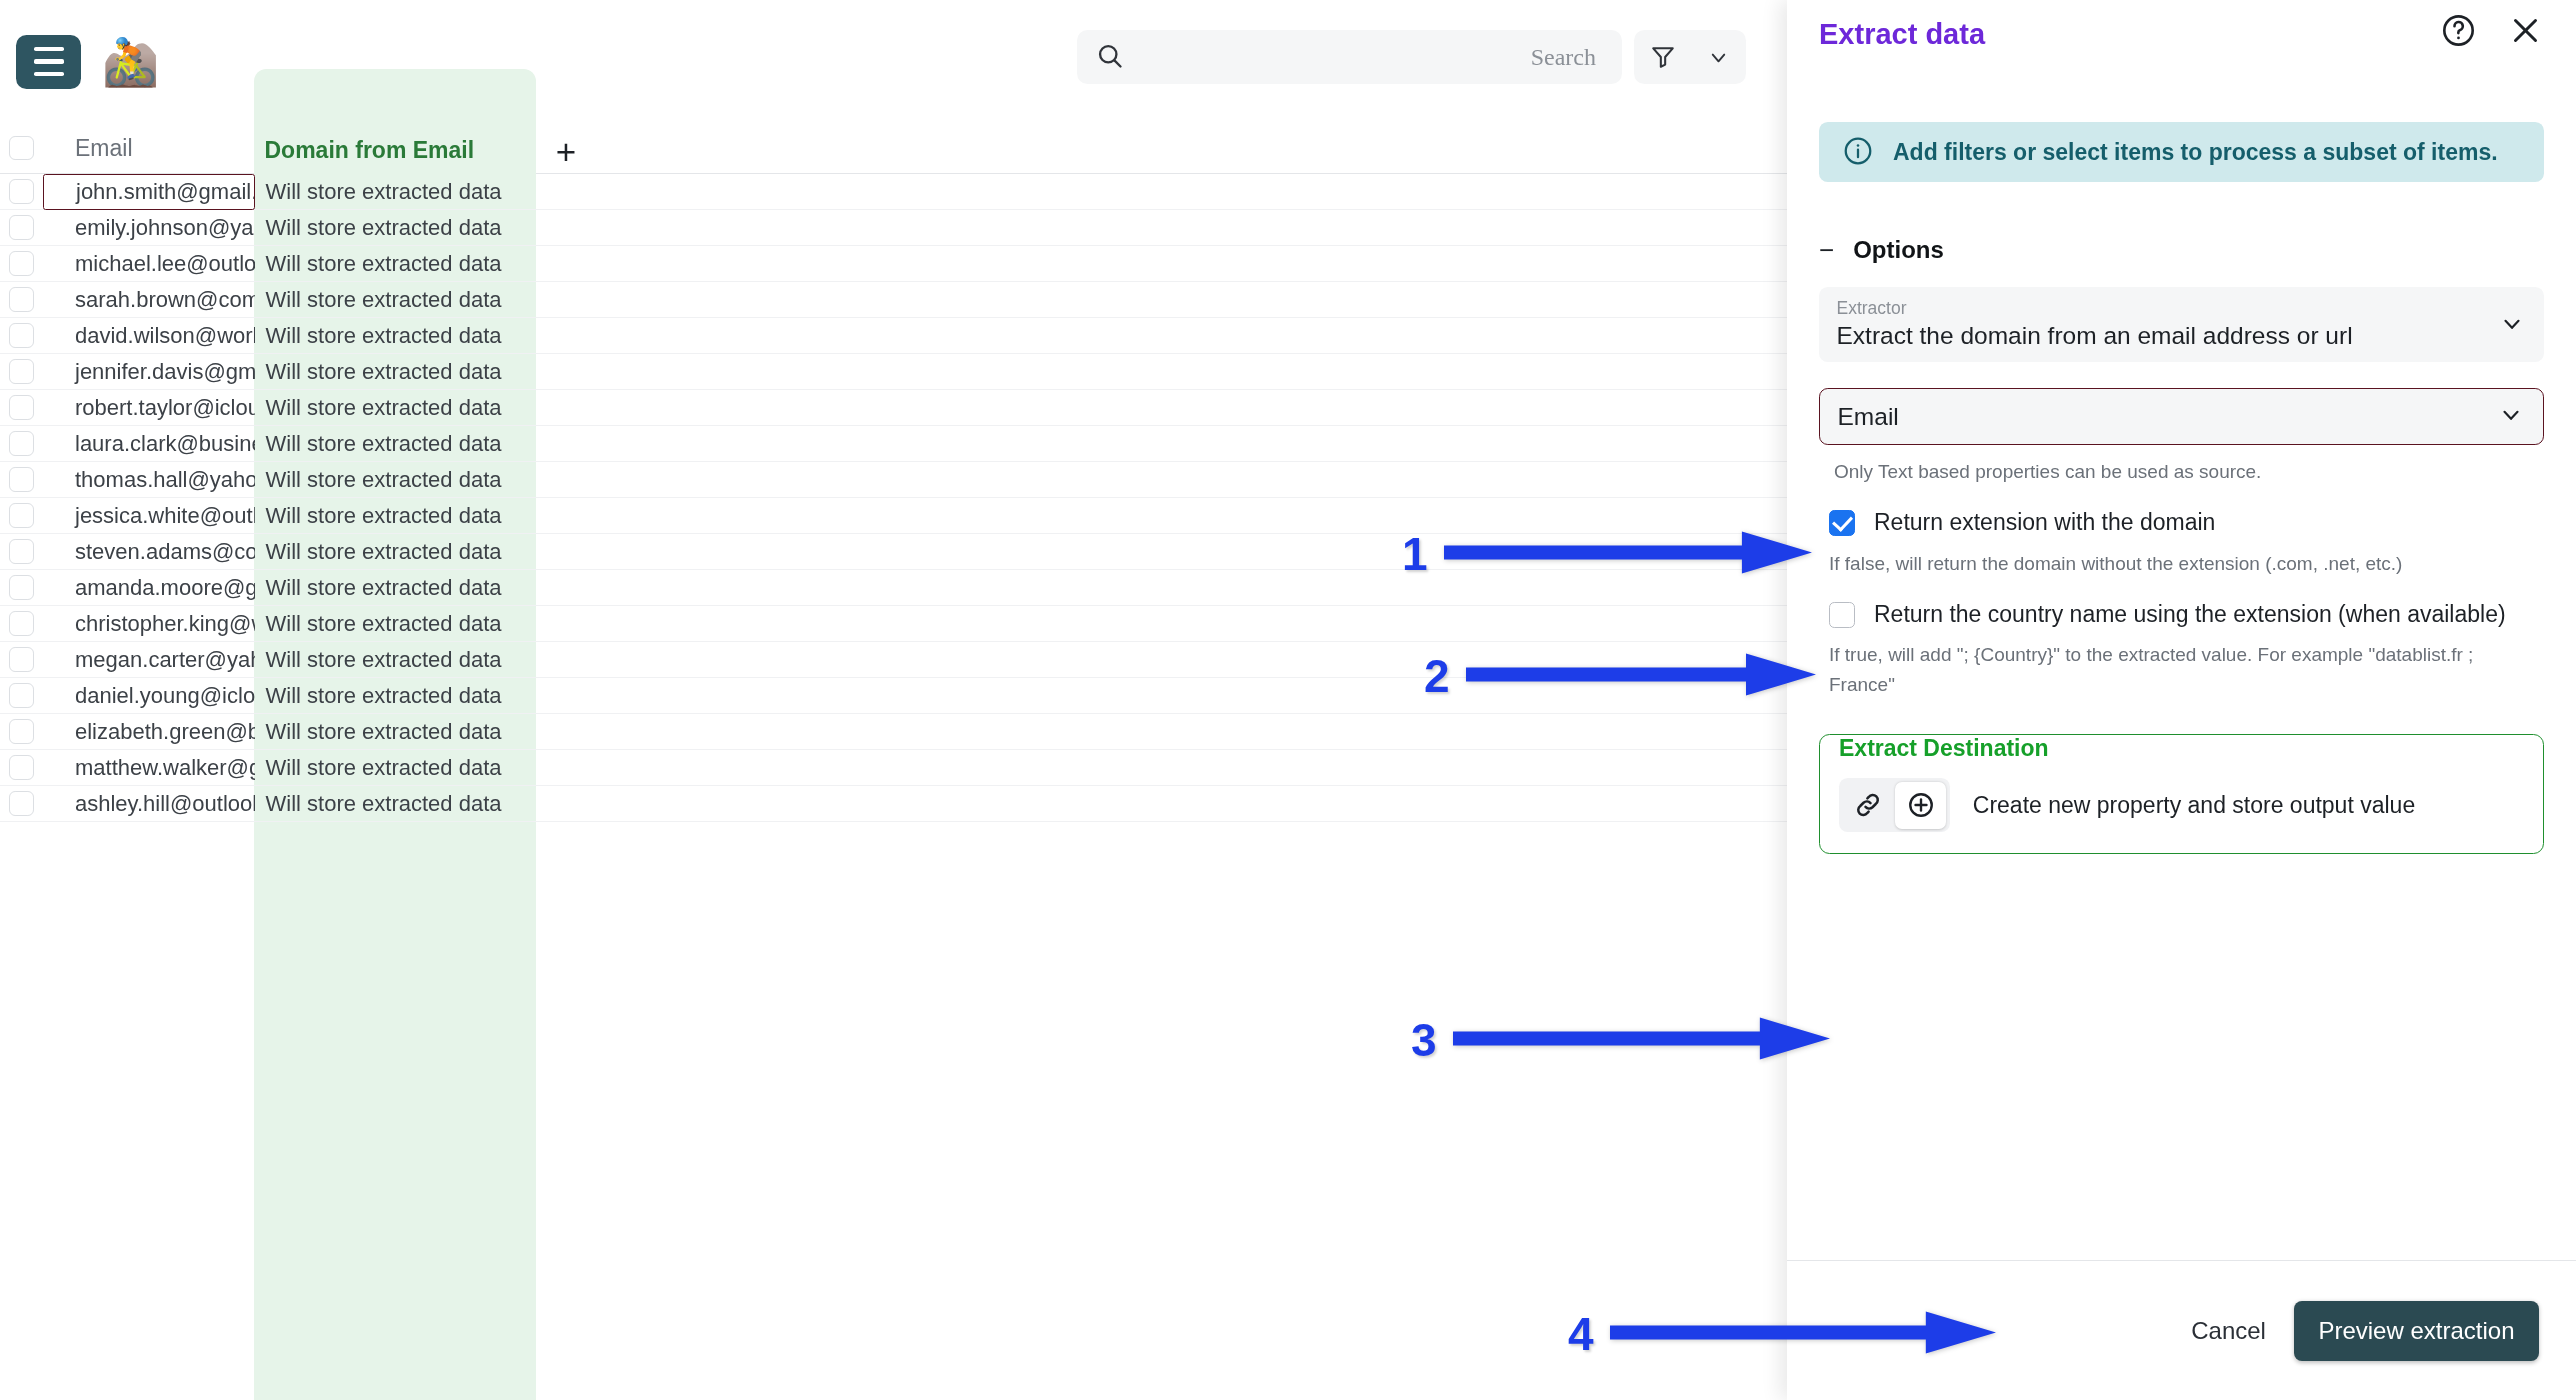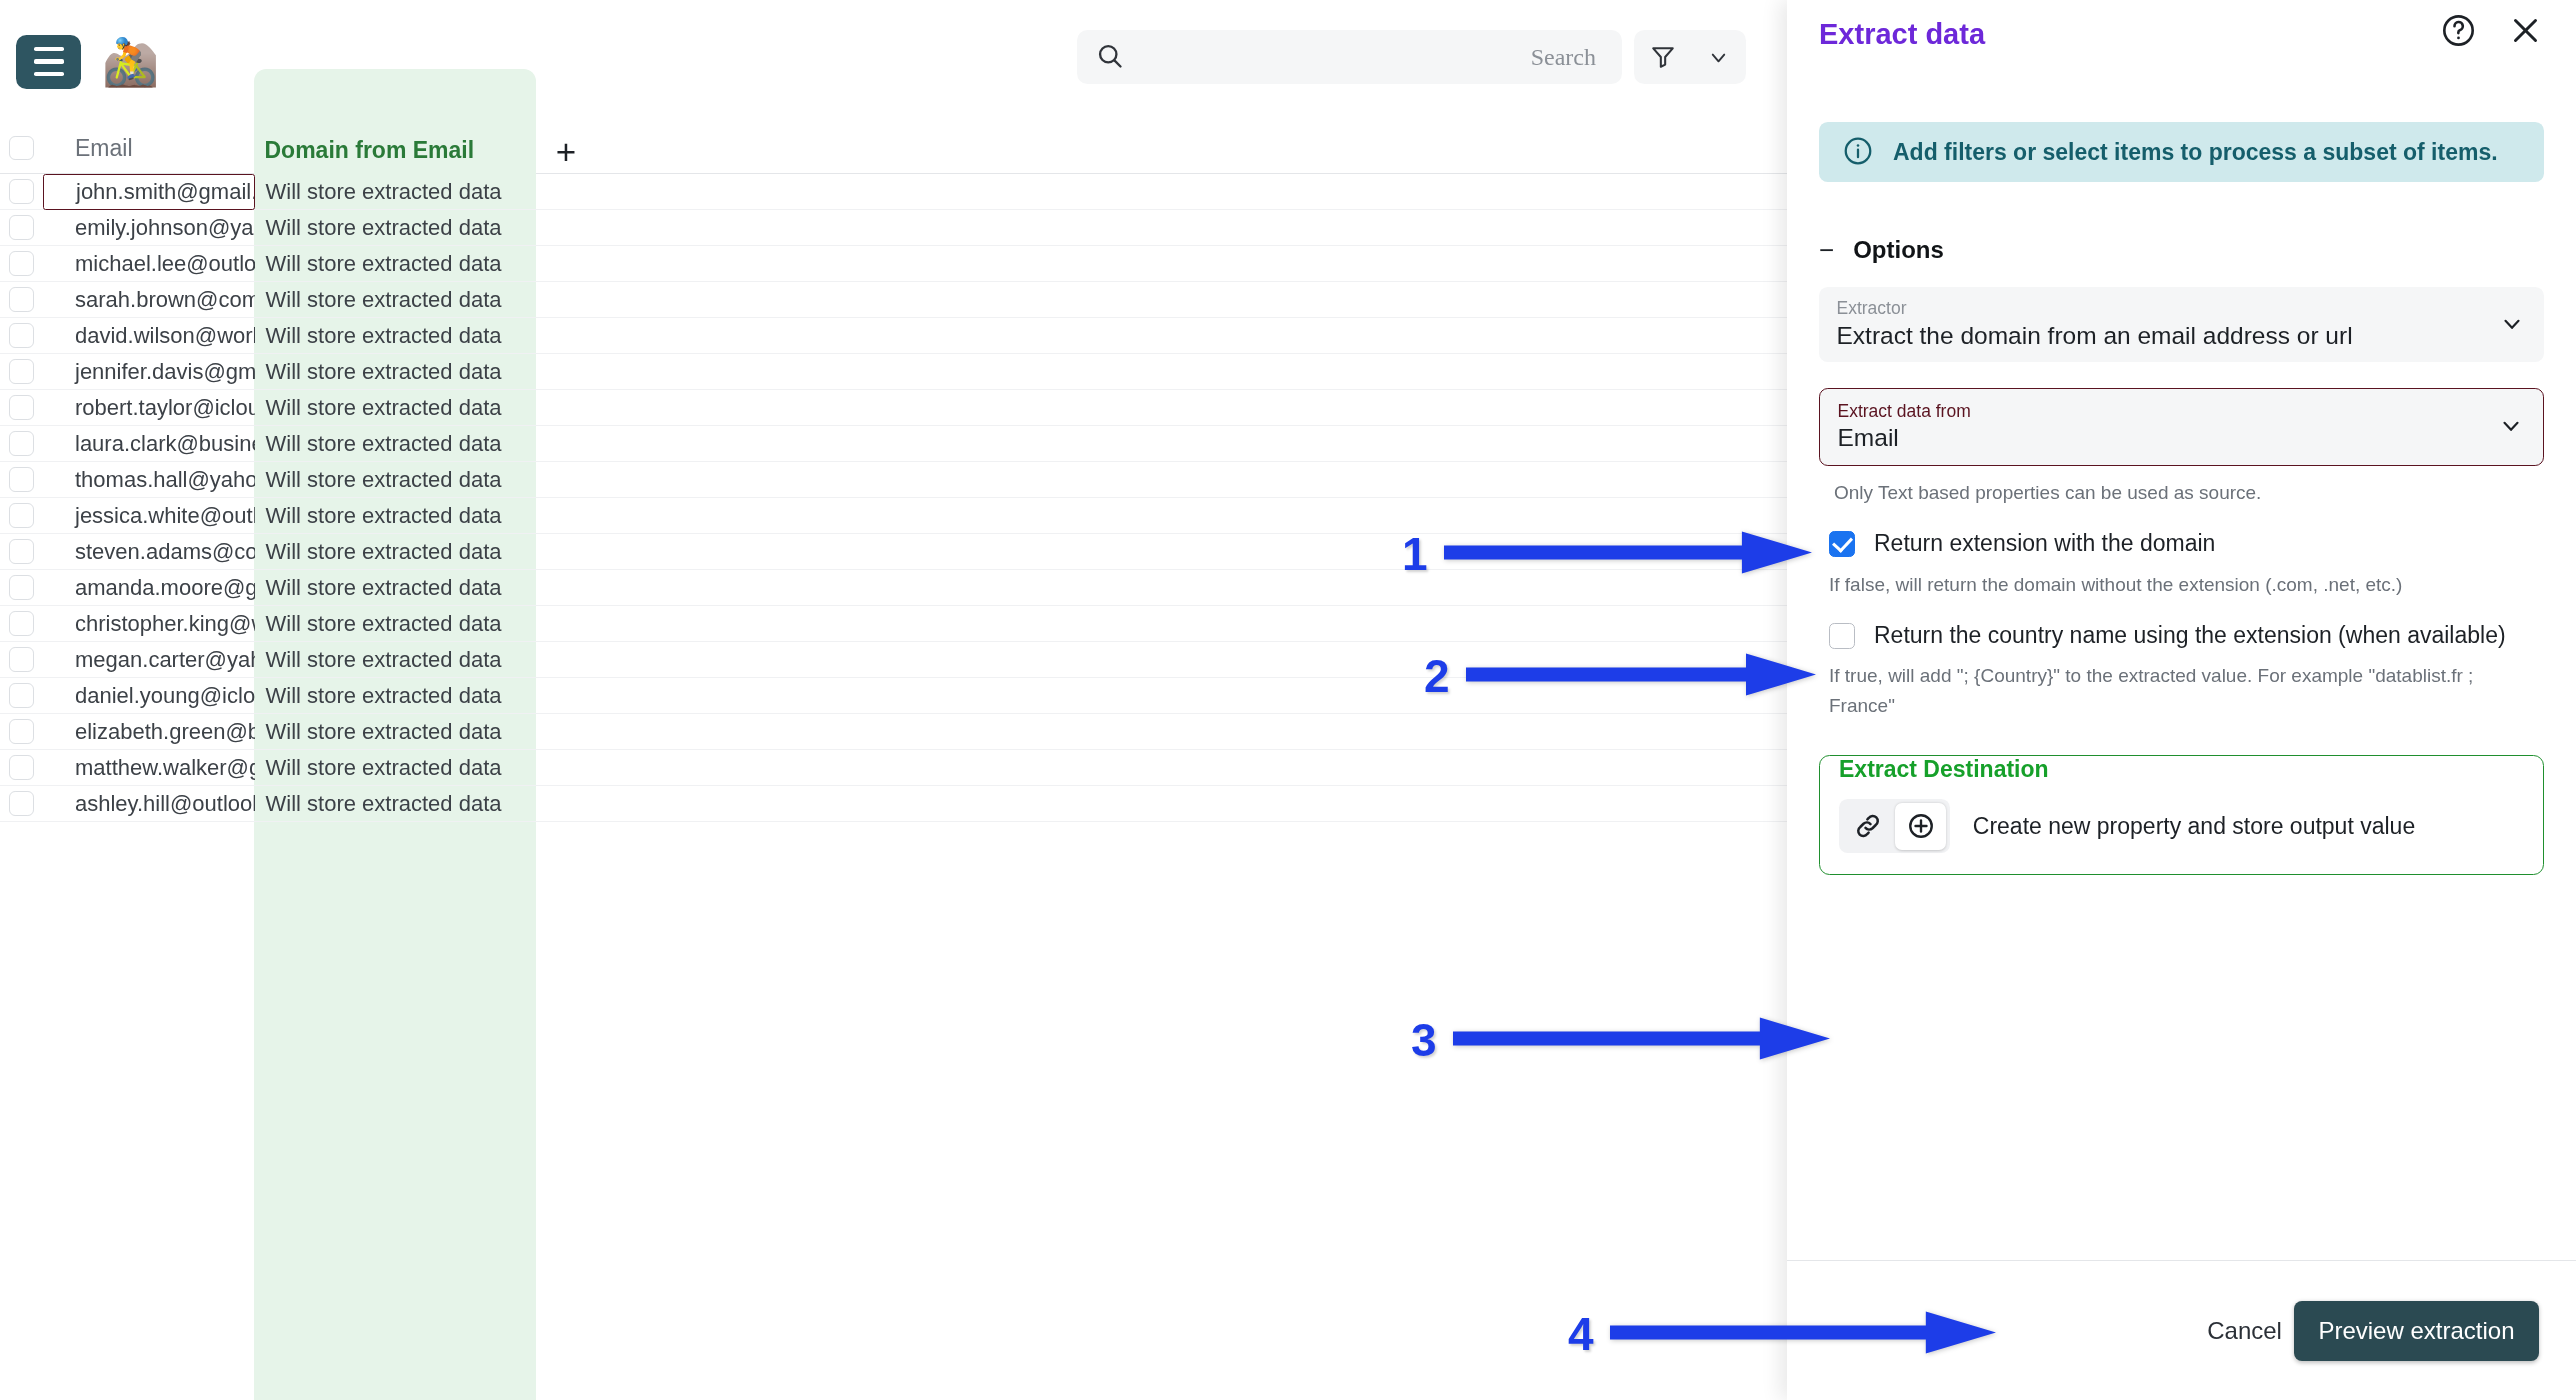--- a/index.html
+++ b/index.html
@@ -223,21 +223,21 @@
     display: flex; align-items: center; justify-content: center; cursor: pointer;
   }
   .toggle-opt.active { background: #ffffff; box-shadow: 0 0.9px 2.6px rgba(0,0,0,0.18); }
   #dest-row-label { font-size: 23px; font-weight: normal; color: #1d2126; }
 
   #panel-footer {
     position: absolute; left: 0; bottom: 0;
     width: 789px; height: 140px;
     border-top: 0.9px solid #e4e6e9;
     display: flex; align-items: center; justify-content: flex-end;
-    gap: 12px; padding-right: 37px;
+    gap: 28px; padding-right: 37px;
   }
   #cancel-button {
     background: transparent; border: none; cursor: pointer;
     font-family: "Liberation Sans", sans-serif;
     font-size: 24px; color: #2b3037;
   }
   #preview-button {
     background: #2b4a52; color: #ffffff; border: none; cursor: pointer;
     font-family: "Liberation Sans", sans-serif;
     font-size: 24px; border-radius: 8px;
@@ -475,21 +475,20 @@
       <div class="field-label">Extractor</div>
       <div class="field-value">Extract the domain from an email address or url</div>
       <span class="chev">
         <svg width="26" height="26" viewBox="0 0 24 24" fill="none" stroke="#1d2126" stroke-width="2">
           <polyline points="6 9.5 12 16 18 9.5" stroke-linecap="round" stroke-linejoin="round"></polyline>
         </svg>
       </span>
     </div>
 
     <div class="field highlighted">
-      <div class="field-label">Extract data from</div>
       <div class="field-value">Email</div>
       <span class="chev">
         <svg width="26" height="26" viewBox="0 0 24 24" fill="none" stroke="#1d2126" stroke-width="2">
           <polyline points="6 9.5 12 16 18 9.5" stroke-linecap="round" stroke-linejoin="round"></polyline>
         </svg>
       </span>
     </div>
     <div class="helper">Only Text based properties can be used as source.</div>
 
     <div class="check-row">

